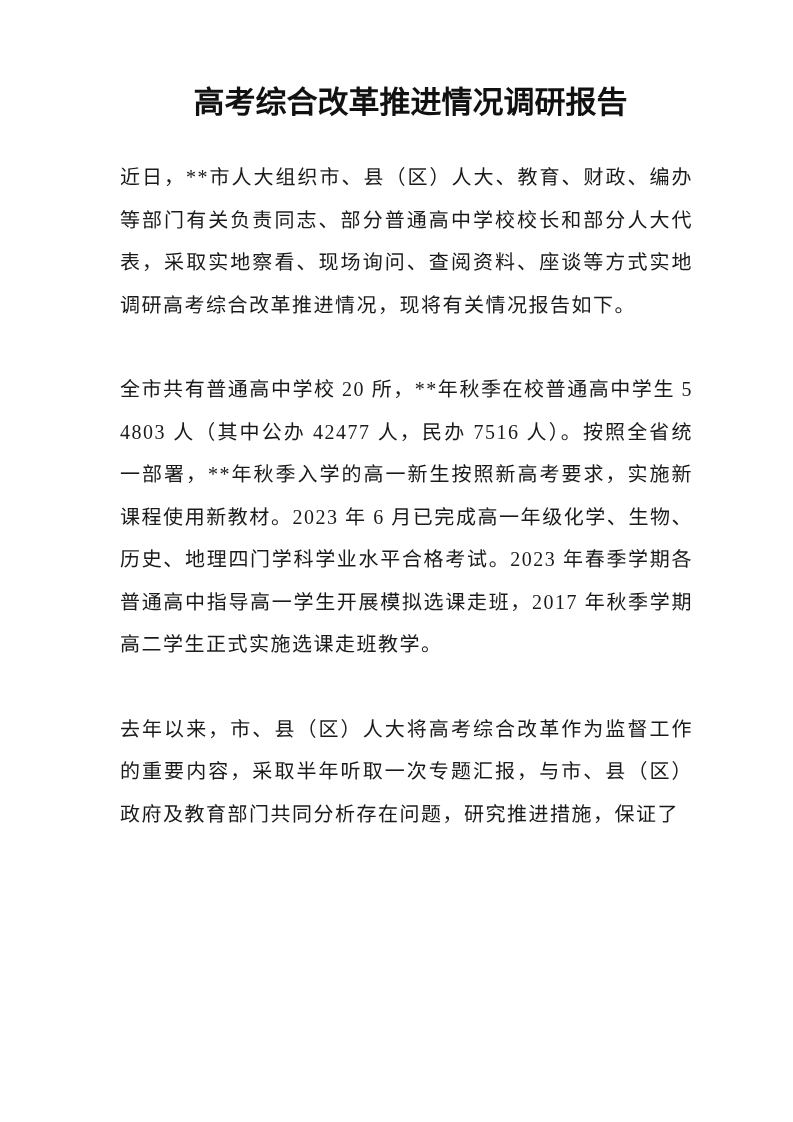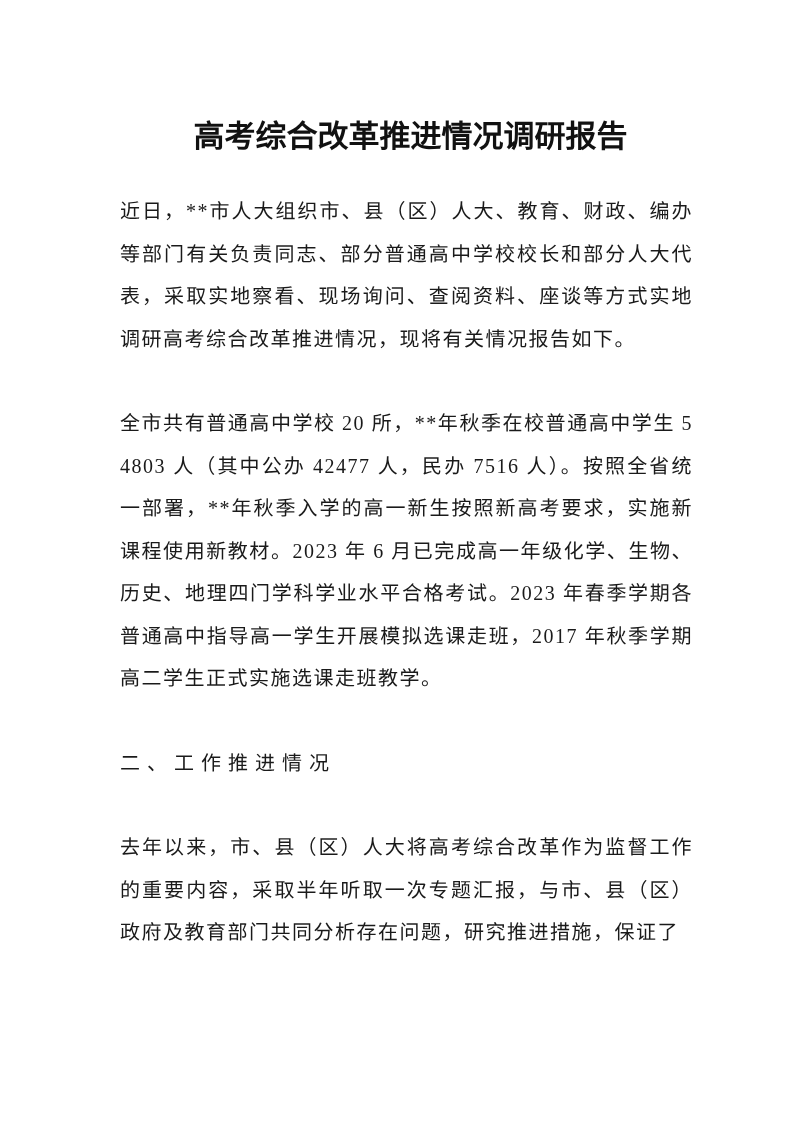--- a/index.html
+++ b/index.html
@@ -11,21 +11,21 @@
     width: 793px;
     height: 1122px;
     overflow: hidden;
     color: #161616;
     font-family: "Liberation Serif", "DejaVu Serif", serif;
   }
   .page {
     box-sizing: border-box;
     width: 793px;
     height: 982px;
-    padding: 114px 92px 40px 120px;
+    padding: 80px 92px 40px 120px;
     background: #ffffff;
   }
   .doc-title {
     margin: 0 0 30px 0;
     font-size: 31px;
     font-weight: 700;
     line-height: 46px;
     text-align: center;
     letter-spacing: 0;
     color: #111111;
@@ -55,16 +55,15 @@
 <body>
 
 <div class="page">
   <h1 class="doc-title">高考综合改革推进情况调研报告</h1>
 
   <p class="body-para">近日，**市人大组织市、县（区）人大、教育、财政、编办等部门有关负责同志、部分普通高中学校校长和部分人大代表，采取实地察看、现场询问、查阅资料、座谈等方式实地调研高考综合改革推进情况，现将有关情况报告如下。</p>
 
 
   <p class="body-para">全市共有普通高中学校 20 所，**年秋季在校普通高中学生 54803 人（其中公办 42477 人，民办 7516 人）。按照全省统一部署，**年秋季入学的高一新生按照新高考要求，实施新课程使用新教材。2023 年 6 月已完成高一年级化学、生物、历史、地理四门学科学业水平合格考试。2023 年春季学期各普通高中指导高一学生开展模拟选课走班，2017 年秋季学期高二学生正式实施选课走班教学。</p>
 
-  <h2 class="section-heading">二、工作推进情况</h2>
 
   <p class="body-para">去年以来，市、县（区）人大将高考综合改革作为监督工作的重要内容，采取半年听取一次专题汇报，与市、县（区）政府及教育部门共同分析存在问题，研究推进措施，保证了</p>
 </div>
 
 </body></html>

